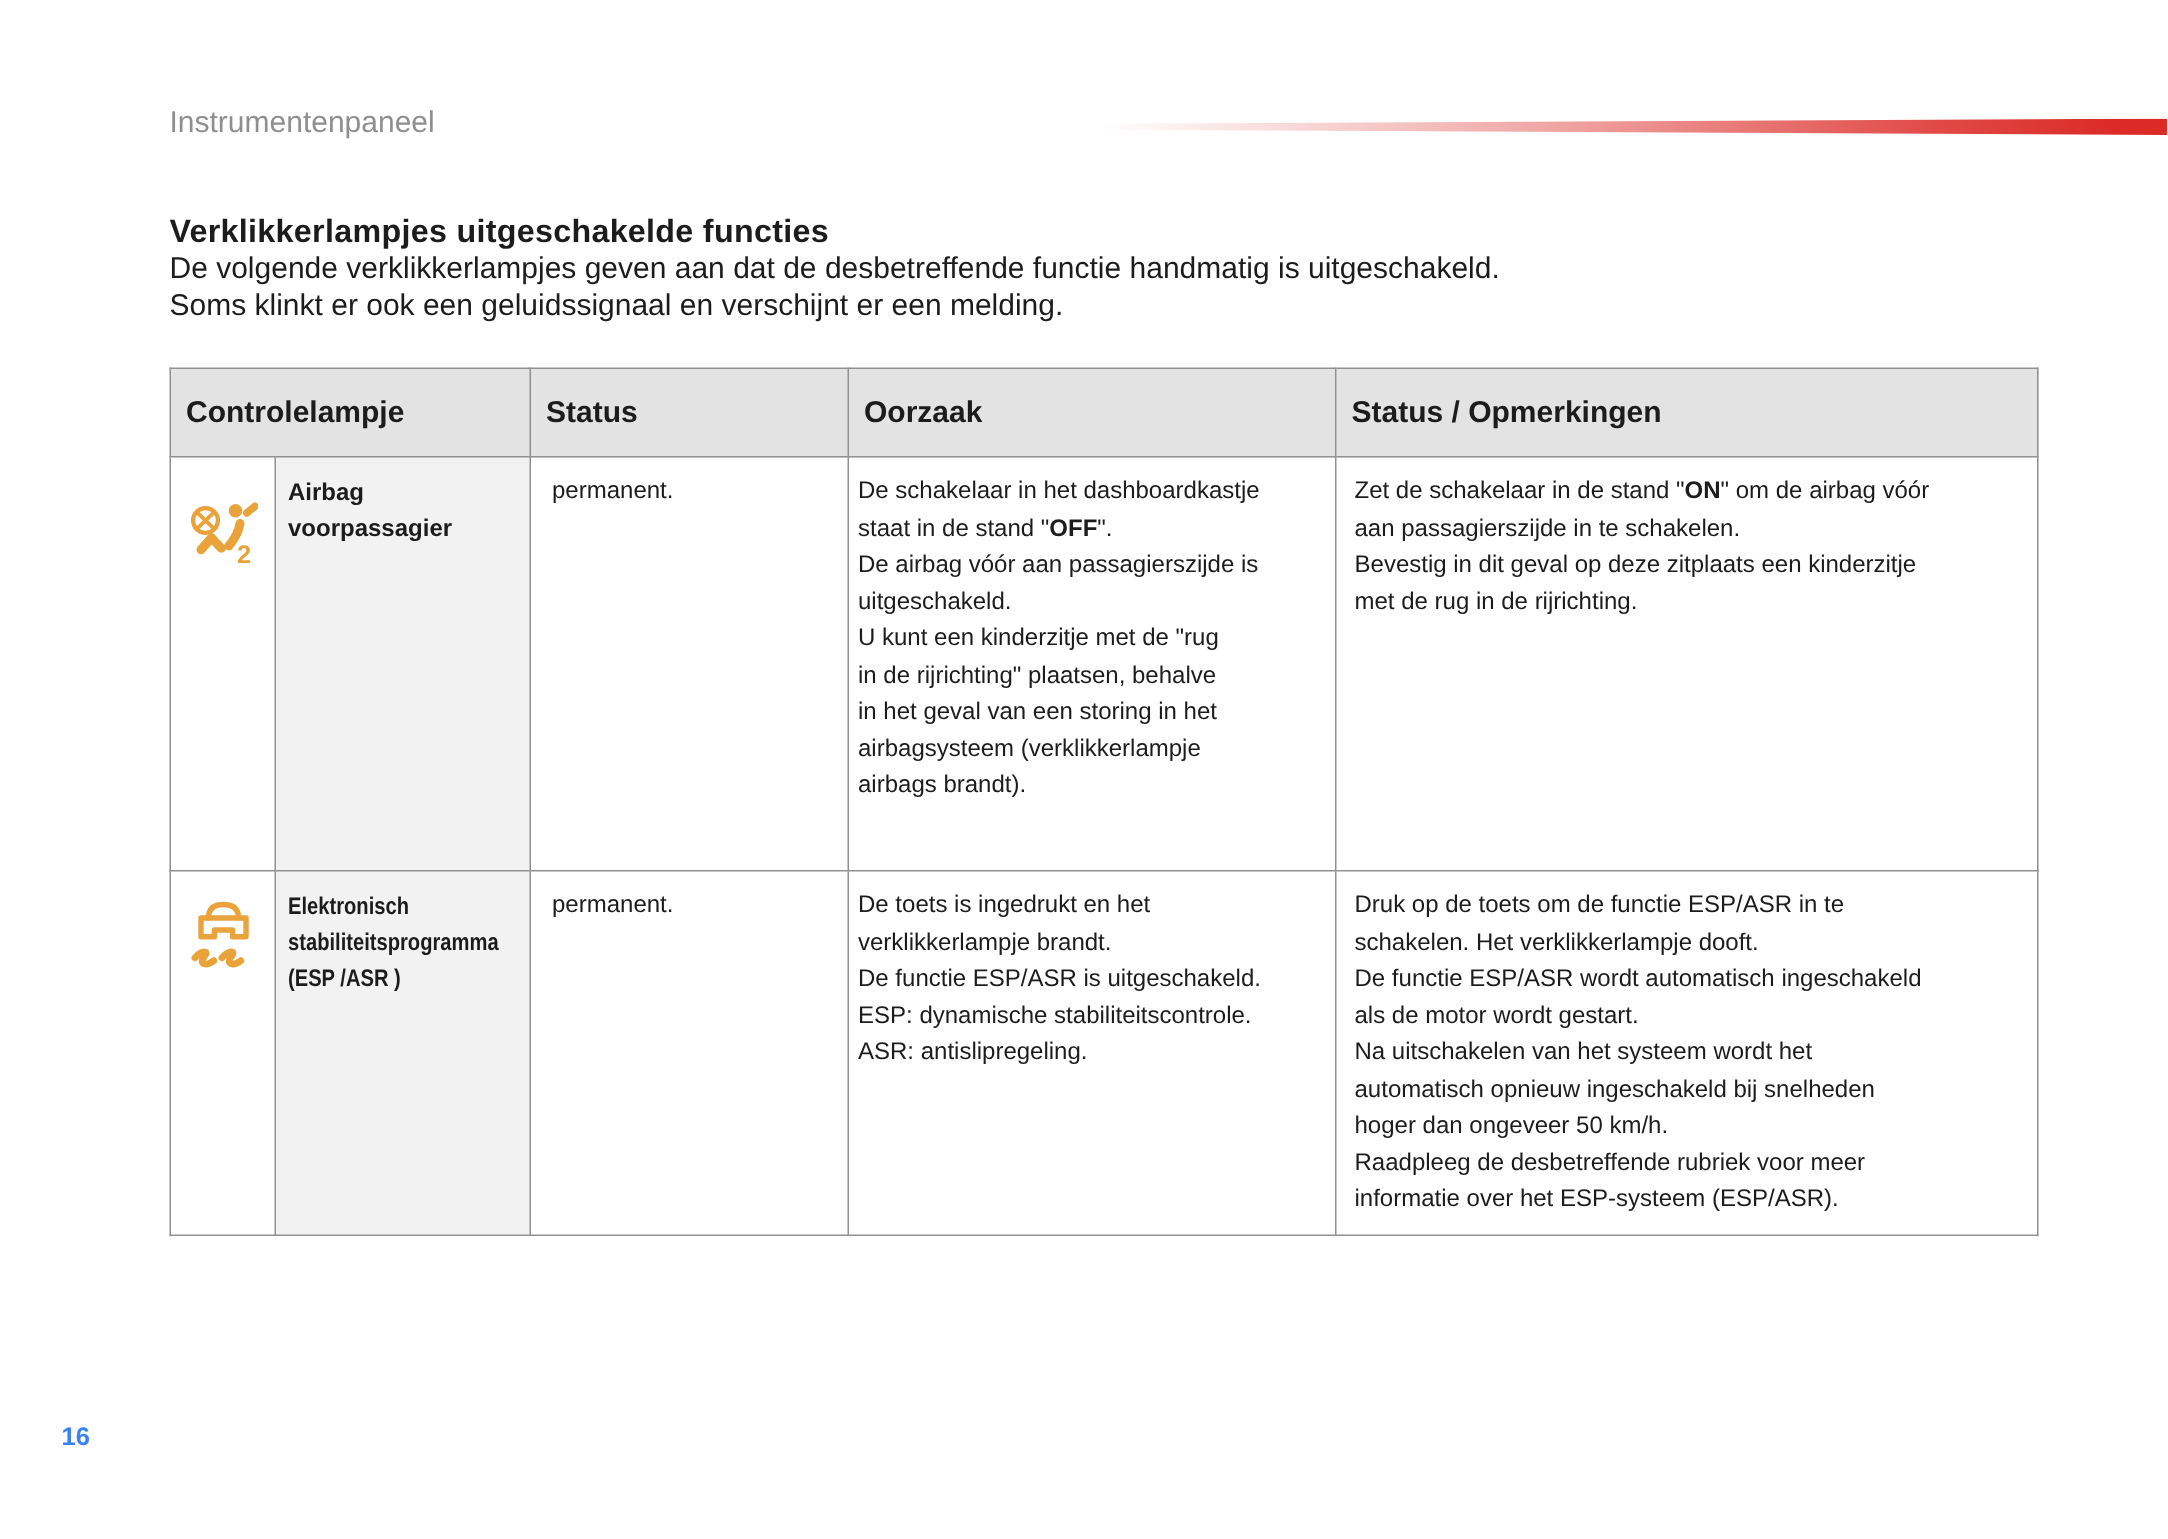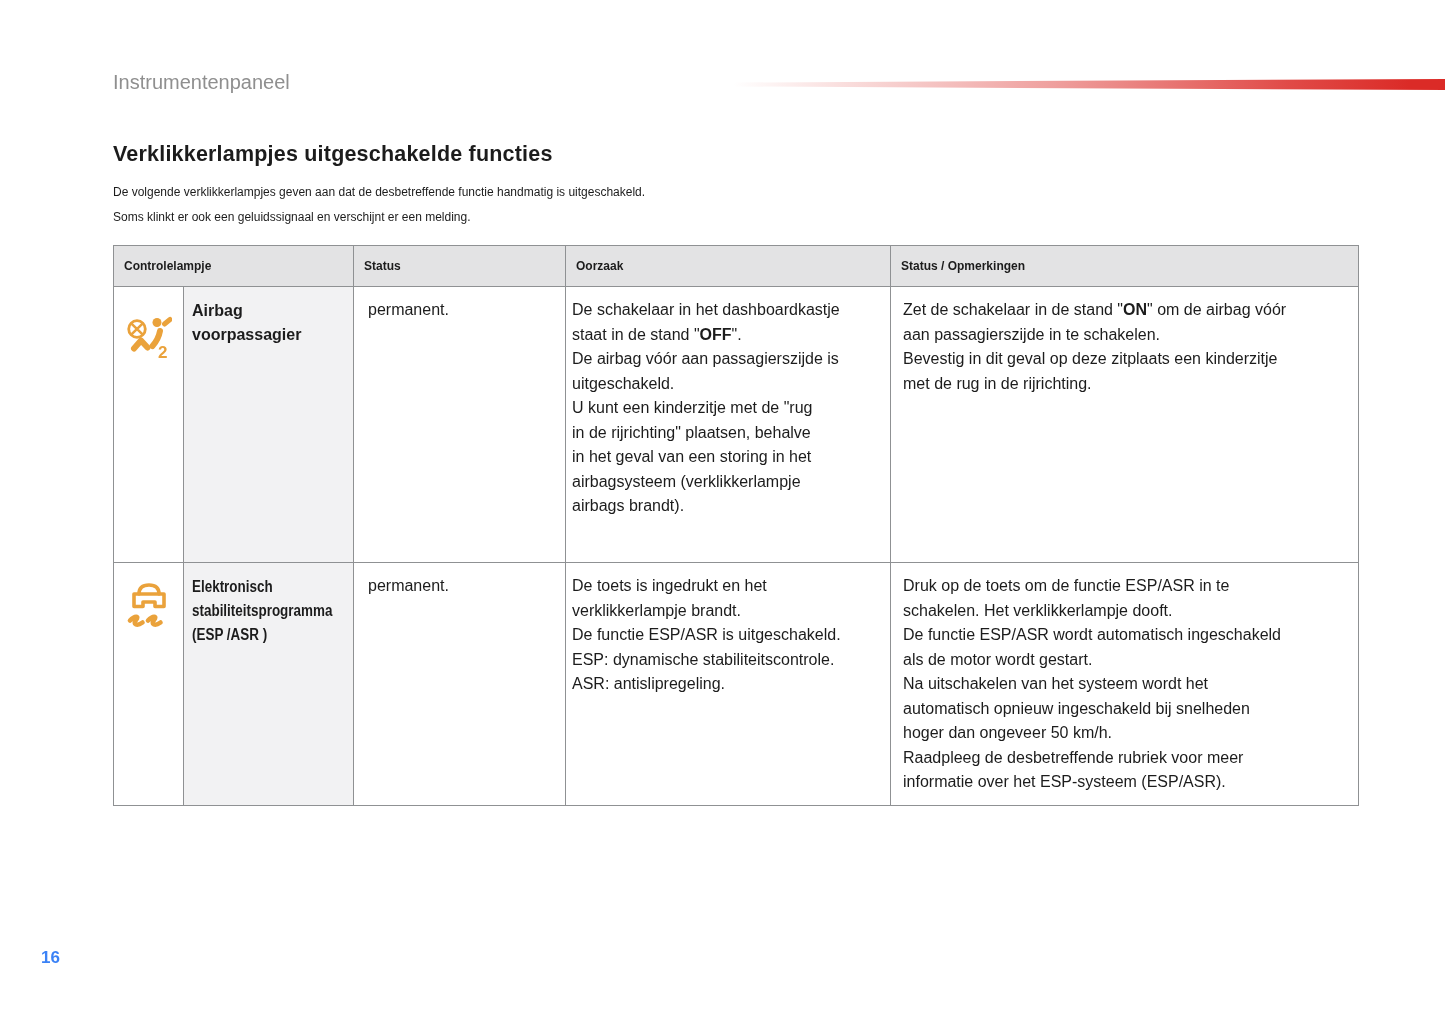--- a/index.html
+++ b/index.html
@@ -28,39 +28,39 @@
       #db2b27 95%);
     clip-path: polygon(0 32%, 100% 0, 100% 100%, 0 68%);
   }
 
   .page-title {
     position: absolute; left: 113px; top: 128px;
     font-size: 21.5px; font-weight: bold; letter-spacing: 0.2px; text-align: right;
   }
 
   .intro {
-    position: absolute; left: 113px; top: 180px;
-    font-size: 12px; line-height: 24.5px;
+    position: absolute; left: 113px; top: 167px;
+    font-size: 20px; line-height: 24.5px;
     white-space: pre-line;
   }
 
   table.doc-table {
     position: absolute; left: 113px; top: 245px;
     width: 1245px;
     border-collapse: collapse; table-layout: fixed;
     font-size: 16px;
   }
   .doc-table th, .doc-table td {
     border: 1px solid #8f9193;
   }
   .doc-table th {
     background: #e3e3e4;
-    height: 41px;
+    height: 59px;
     text-align: left; vertical-align: middle;
-    font-size: 12px; font-weight: bold;
+    font-size: 20px; font-weight: bold;
     padding: 0 10px;
   }
   .doc-table td { vertical-align: top; }
 
   .row-1 td { height: 276px; }
   .row-2 td { height: 225px; }
 
   .icon-cell { text-align: center; background: #ffffff; }
   .row-1 .icon-cell { padding-top: 28px; }
   .row-2 .icon-cell { padding-top: 15px; }

